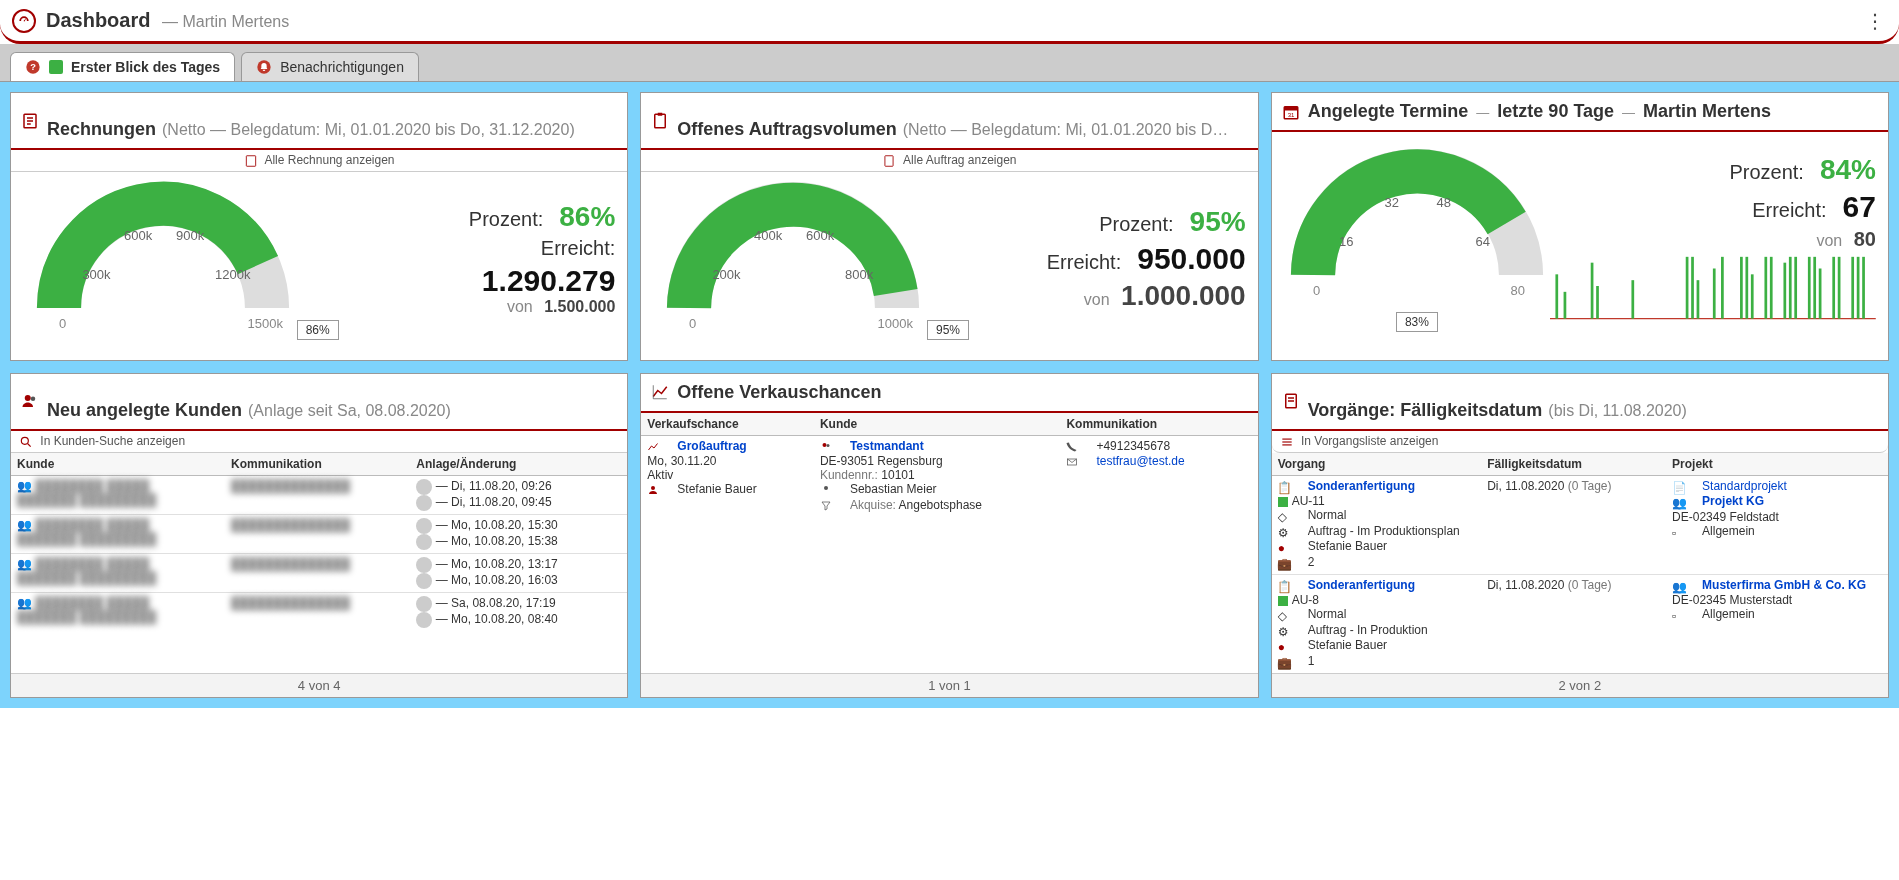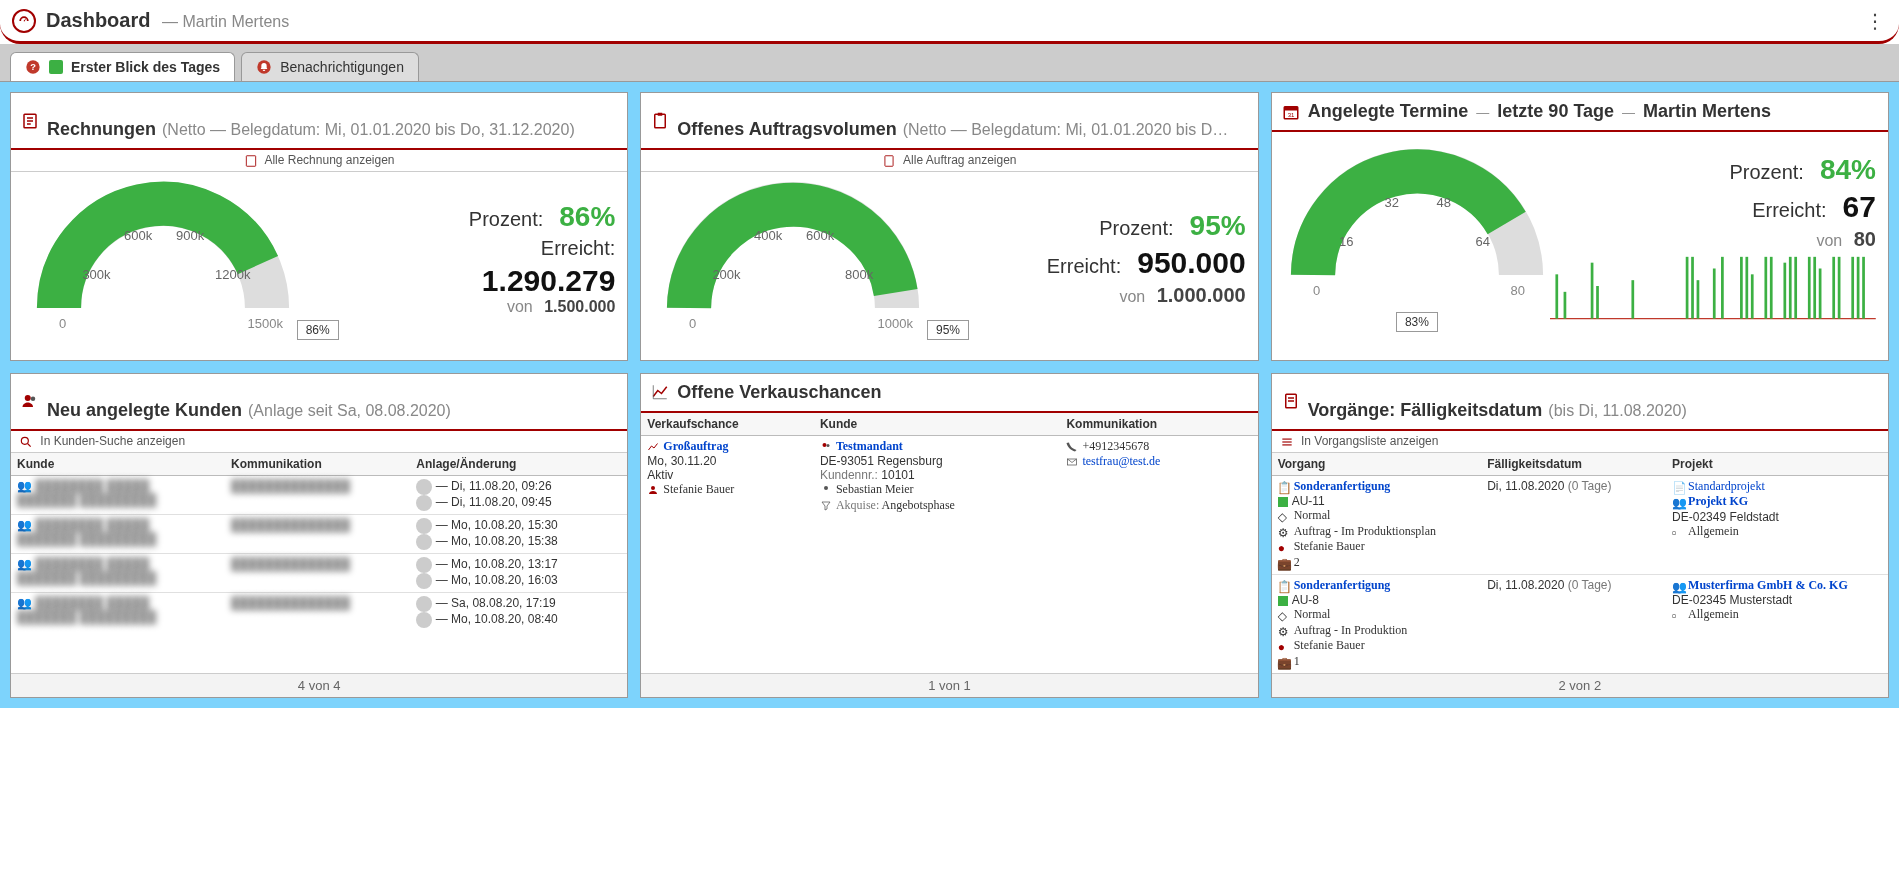--- a/index.html
+++ b/index.html
@@ -48,21 +48,21 @@
   .data-table { width:100%; border-collapse:collapse; font-size:12px; }
   .data-table th { text-align:left; font-weight:bold; padding:4px 6px; border-bottom:1px solid #bbb; background:#f7f7f7; }
   .data-table td { padding:3px 6px; vertical-align:top; border-bottom:1px solid #e0e0e0; }
   .data-table tr:last-child td { border-bottom:none; }
   .small-muted { color:#777; }
   .blurred { color:transparent; text-shadow:0 0 6px rgba(0,0,0,0.4); user-select:none; }
   .avatar { width:16px; height:16px; border-radius:50%; background:#ccc; display:inline-block; vertical-align:middle; }
   .badge-sq { width:10px; height:10px; background:#3cb043; display:inline-block; margin-right:4px; vertical-align:middle; }
 
   .vcard-body { flex:1; overflow:auto; }
-  .iconline { display:flex; align-items:flex-start; gap:4px; line-height:1.3;font-family:Liberation Serif, serif; }
+  .iconline { display:flex; align-items:flex-start; gap:18px; line-height:1.3; }
   .iconline svg, .iconline .mini { width:12px; height:12px; flex-shrink:0; margin-top:2px; }
   .mini { display:inline-block; }
 
   .gauge-svg { width:100%; max-width:260px; height:auto; }
   .tick-label { font-size:10px; fill:#888; }
   .tick-label-in { font-size:10px; fill:#666; }
 
   .cheader-flex { display:flex; align-items:baseline; gap:6px; flex-wrap:wrap; overflow:hidden; }
 </style>
 </head>
@@ -180,21 +180,21 @@
         </div>
         <div class="kpi-stats">
           <div class="line">
               <span class="lbl">Prozent:</span>
               <span class="pct">95%</span>
             </div>
           <div class="line">
               <span class="lbl">Erreicht:</span> 
               <span class="reached">950.000</span>
             </div>
-          <div class="target-row"><span class="t-of">von</span> <b style="color:#444;font-size:20px">1.000.000</b></div>
+          <div class="target-row"><span class="t-of">von</span> <b style="color:#444;font-size:28px">1.000.000</b></div>
         </div>
       </div>
     </div>
 
     <div class="card">
       <div class="card-header">
         <svg class="cicon" viewBox="0 0 24 24">
             <rect x="3" y="5" width="18" height="16" rx="1" fill="none" stroke="#a10000" stroke-width="2"></rect>
             <rect x="3" y="5" width="18" height="5" fill="#a10000"></rect>
             <text x="12" y="18" text-anchor="middle" font-size="8" fill="#a10000">31</text>
@@ -408,21 +408,21 @@
         <svg class="cicon" viewBox="0 0 24 24">
             <rect x="5" y="3" width="14" height="18" rx="1" fill="none" stroke="#a10000" stroke-width="2"></rect>
             <line x1="8" y1="8" x2="16" y2="8" stroke="#a10000" stroke-width="2"></line>
             <line x1="8" y1="12" x2="16" y2="12" stroke="#a10000" stroke-width="2"></line>
           </svg>
         <div class="cheader-flex">
           <span class="ctitle">Vorgänge: Fälligkeitsdatum</span>
           <span class="csub">(bis Di, 11.08.2020)</span>
         </div>
       </div>
-      <div class="card-linkbar" style="text-align:left;">
+      <div class="card-linkbar" style="text-align:left;border-radius:8px;">
         <svg viewBox="0 0 24 24">
             <line x1="4" y1="7" x2="20" y2="7" stroke="#a10000" stroke-width="2"></line>
             <line x1="4" y1="12" x2="20" y2="12" stroke="#a10000" stroke-width="2"></line>
             <line x1="4" y1="17" x2="20" y2="17" stroke="#a10000" stroke-width="2"></line>
           </svg>
         <a href="#">In Vorgangsliste anzeigen</a>
       </div>
       <div class="vcard-body">
         <table class="data-table">
           <thead>

